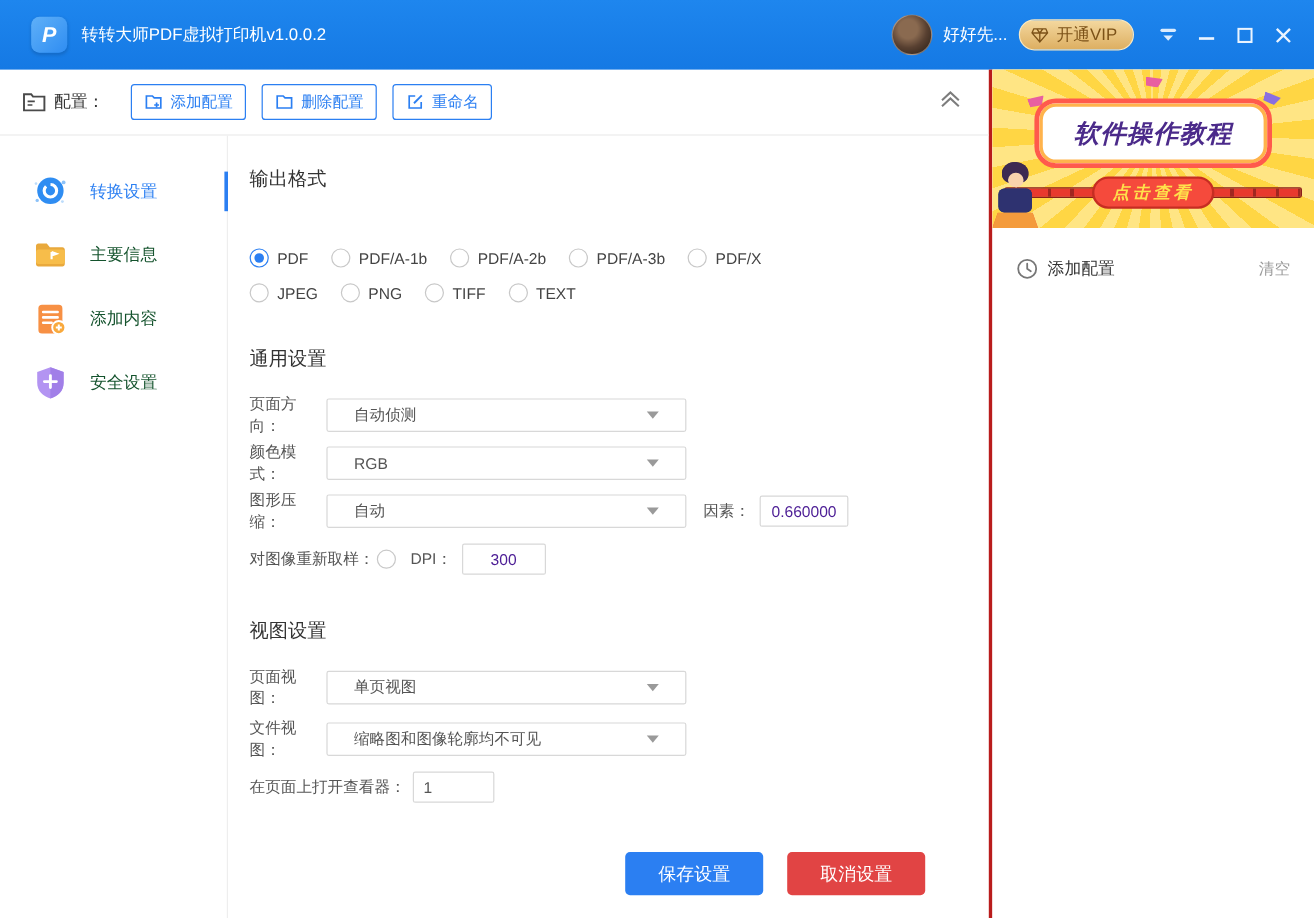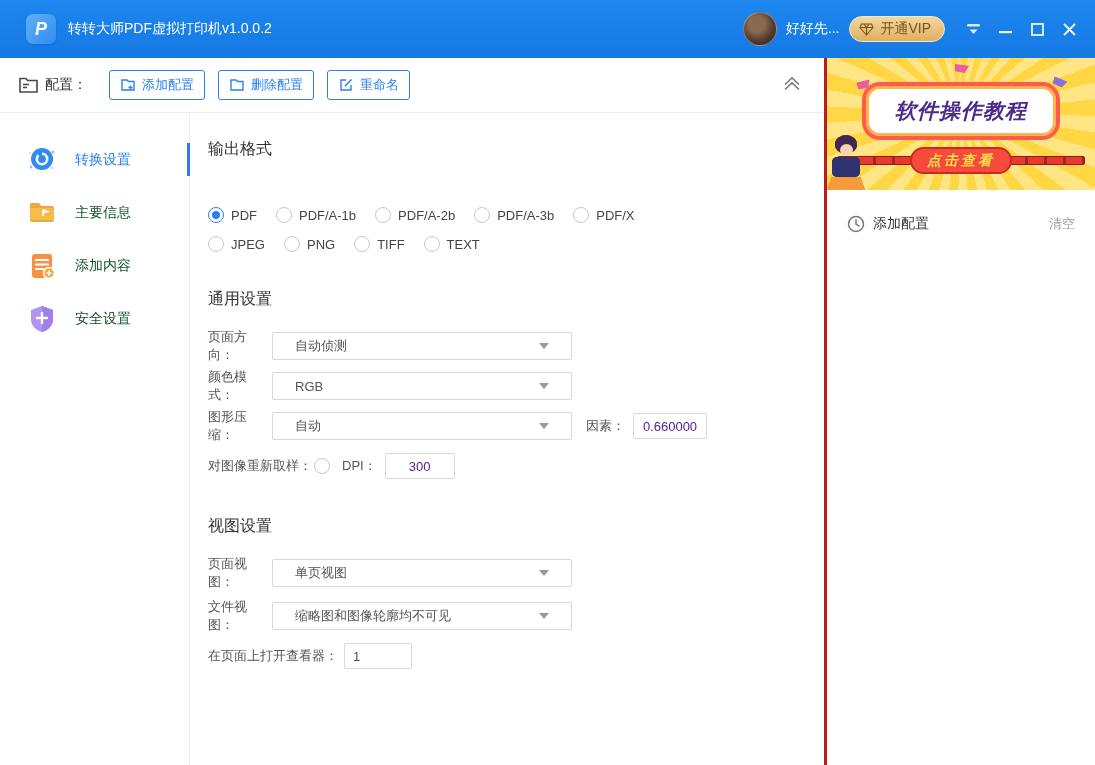--- a/index.html
+++ b/index.html
@@ -355,20 +355,24 @@
             <span>缩略图和图像轮廓均不可见</span>
             <span class="caret"></span>
           </div>
         </div>
 
         <div class="form-row">
           <span class="f-label wide" style="margin-right:6px;">在页面上打开查看器：</span>
           <input class="txt-in" style="width: 68px;" value="1">
         </div>
 
+        <div class="actions">
+          <button class="act-btn act-save">保存设置</button>
+          <button class="act-btn act-cancel">取消设置</button>
+        </div>
       </div>
     </div>
   </div>
 
   <div class="right-panel">
     <div class="ad">
       <div class="ad-flag" style="left:128px; top:6px;"></div>
       <div class="ad-flag" style="left:30px; top:22px; transform:rotate(-20deg);"></div>
       <div class="ad-flag" style="right:28px; top:20px; background:#8a6fe0; transform:rotate(15deg);"></div>
       <div class="ad-ruler"></div>

